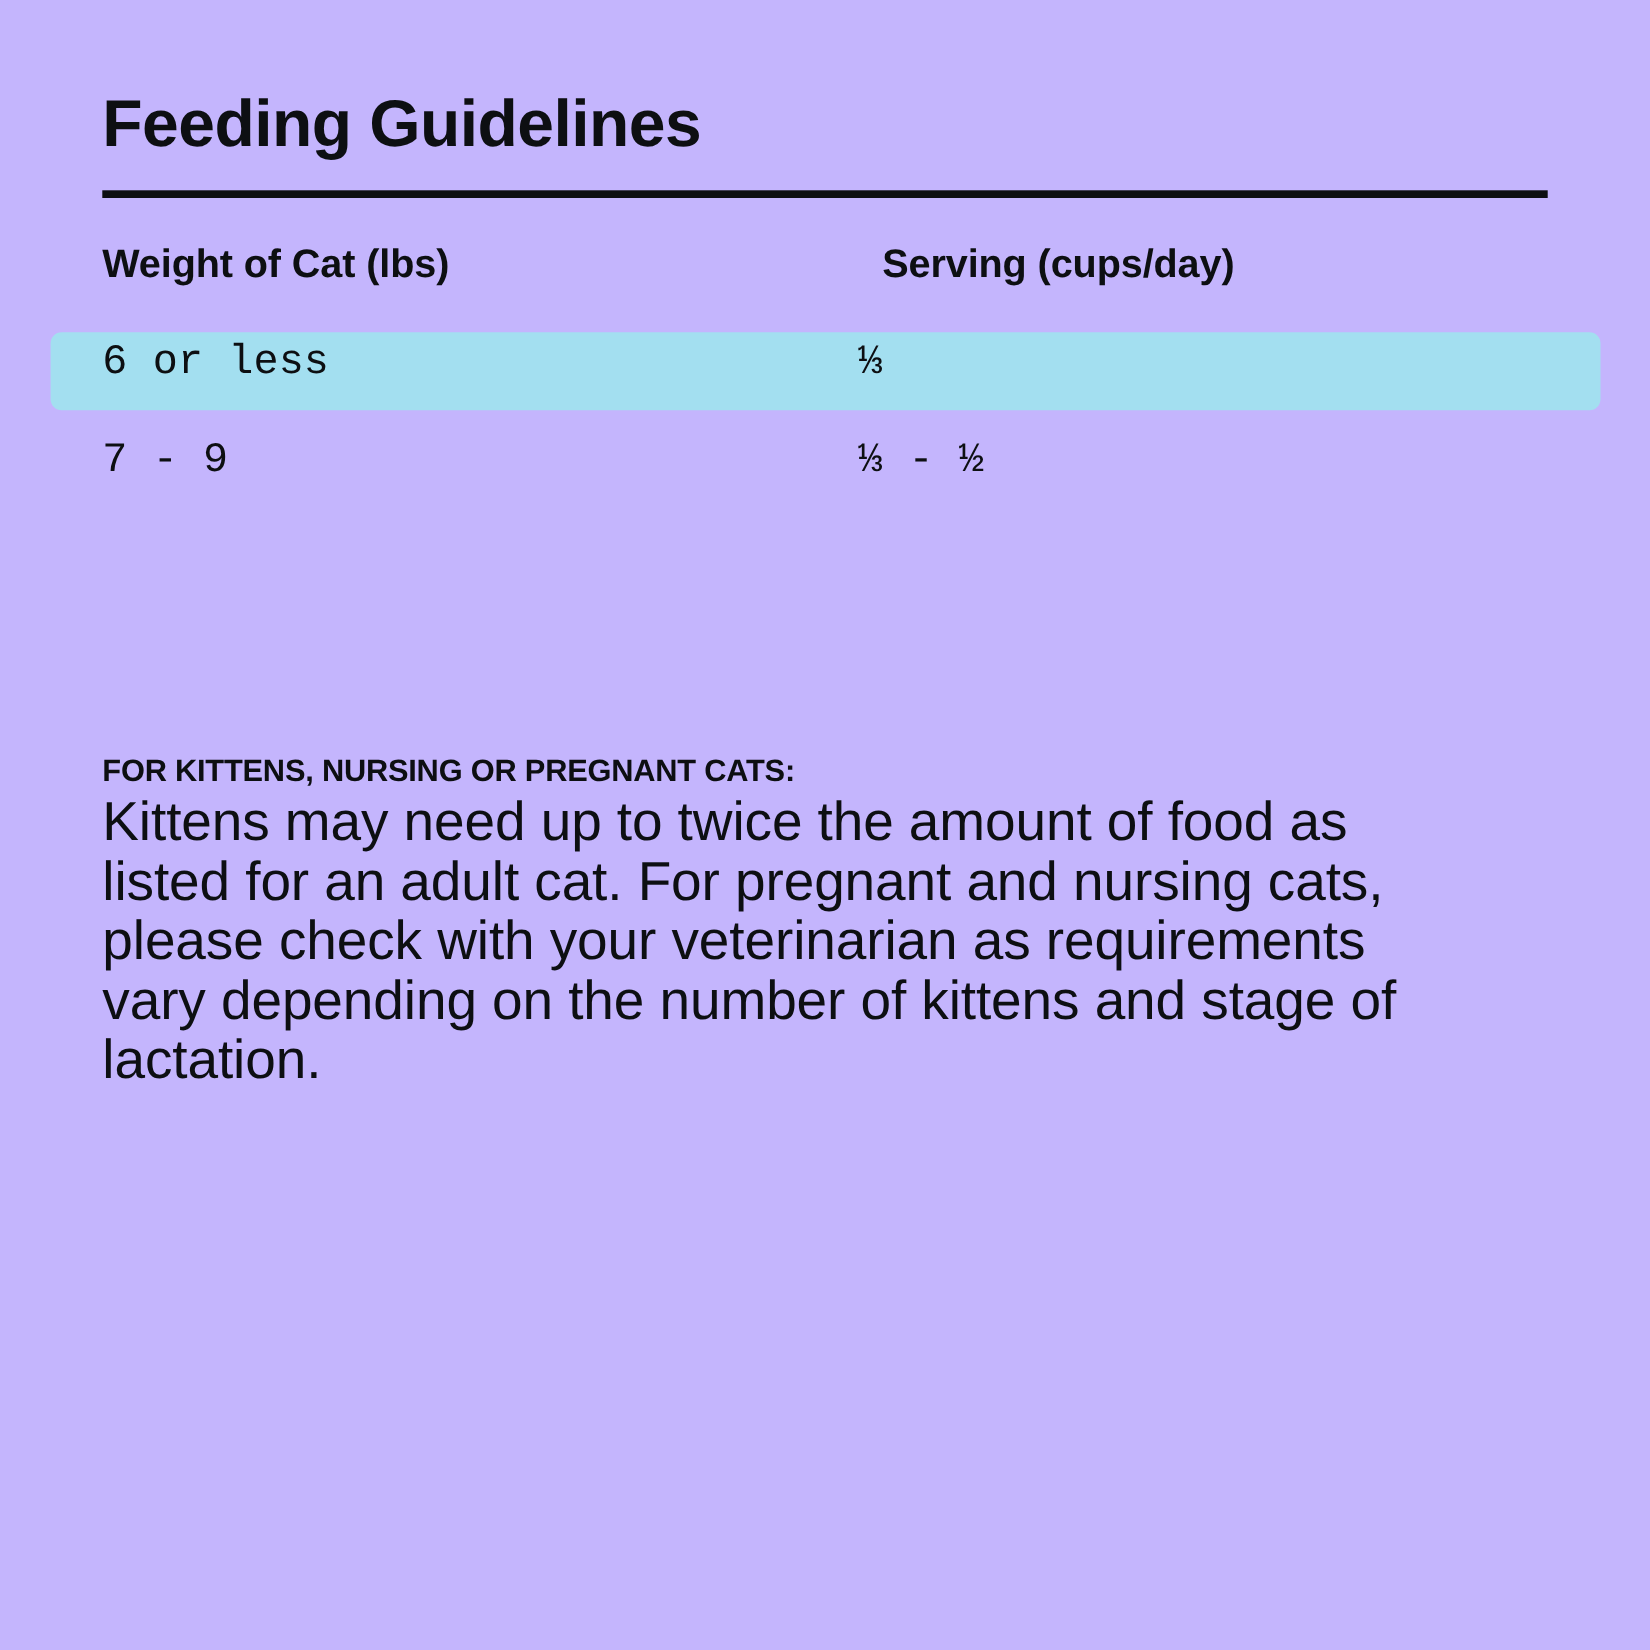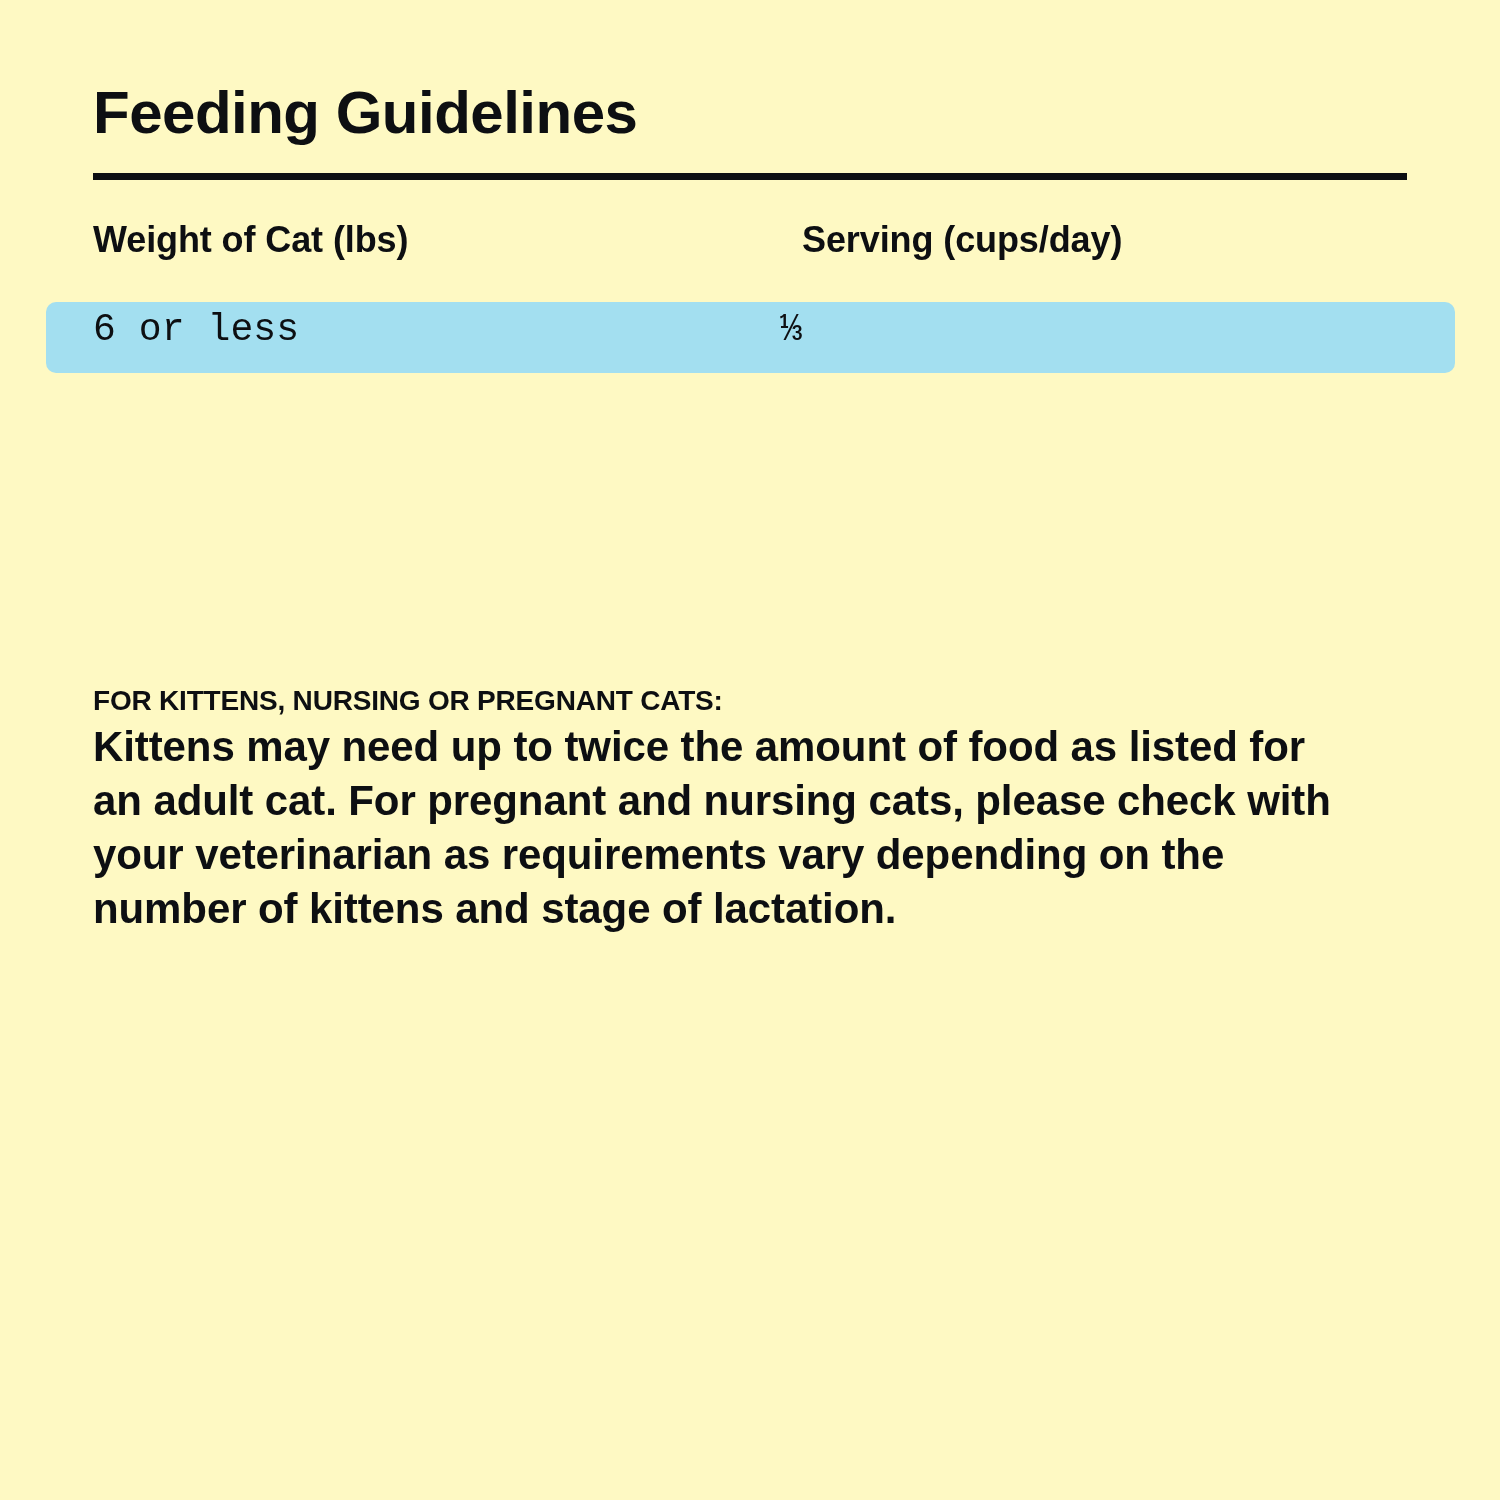--- a/index.html
+++ b/index.html
@@ -12,21 +12,21 @@
     overflow: hidden;
     background: #55c7e8;
     font-family: "Liberation Sans", sans-serif;
     -webkit-font-smoothing: antialiased;
   }
 
   #page {
     position: relative;
     width: 1500px;
     height: 1500px;
-    background: #fef9c3;
+    background: #c4b5fd;
     box-sizing: border-box;
   }
 
   
   .panel-title {
     position: absolute;
     left: 93px;
     top: 81px;
     font-size: 60px;
     font-weight: 700;
@@ -119,22 +119,22 @@
     font-size: 28px;
     font-weight: 700;
     color: #0d0f12;
     letter-spacing: -0.2px;
     line-height: 1.18;
     white-space: nowrap;
     margin: 0 0 3px 0;
   }
 
   .note-body {
-    font-size: 42px;
-    font-weight: 700;
+    font-size: 50px;
+    font-weight: 400;
     color: #0d0f12;
     line-height: 54px;
     letter-spacing: -0.1px;
     margin: 0;
   }
 </style>
 </head>
 <body>
 
 <div id="page">
@@ -151,20 +151,25 @@
     </div>
 
     <div class="tbody">
 
       <div class="trow striped">
         <div class="stripe"></div>
         <div class="cell col-weight">6 or less</div>
         <div class="cell col-serving">⅓</div>
       </div>
 
+      <div class="trow">
+        <div class="stripe"></div>
+        <div class="cell col-weight">7 - 9</div>
+        <div class="cell col-serving">⅓ - ½</div>
+      </div>
 
 
 
     </div>
   </div>
 
   <div class="note">
     <p class="note-heading">FOR KITTENS, NURSING OR PREGNANT CATS:</p>
     <p class="note-body">Kittens may need up to twice the amount of food as listed for an adult cat. For pregnant and nursing cats, please check with your veterinarian as requirements vary depending on the number of kittens and stage of lactation.</p>
   </div>

